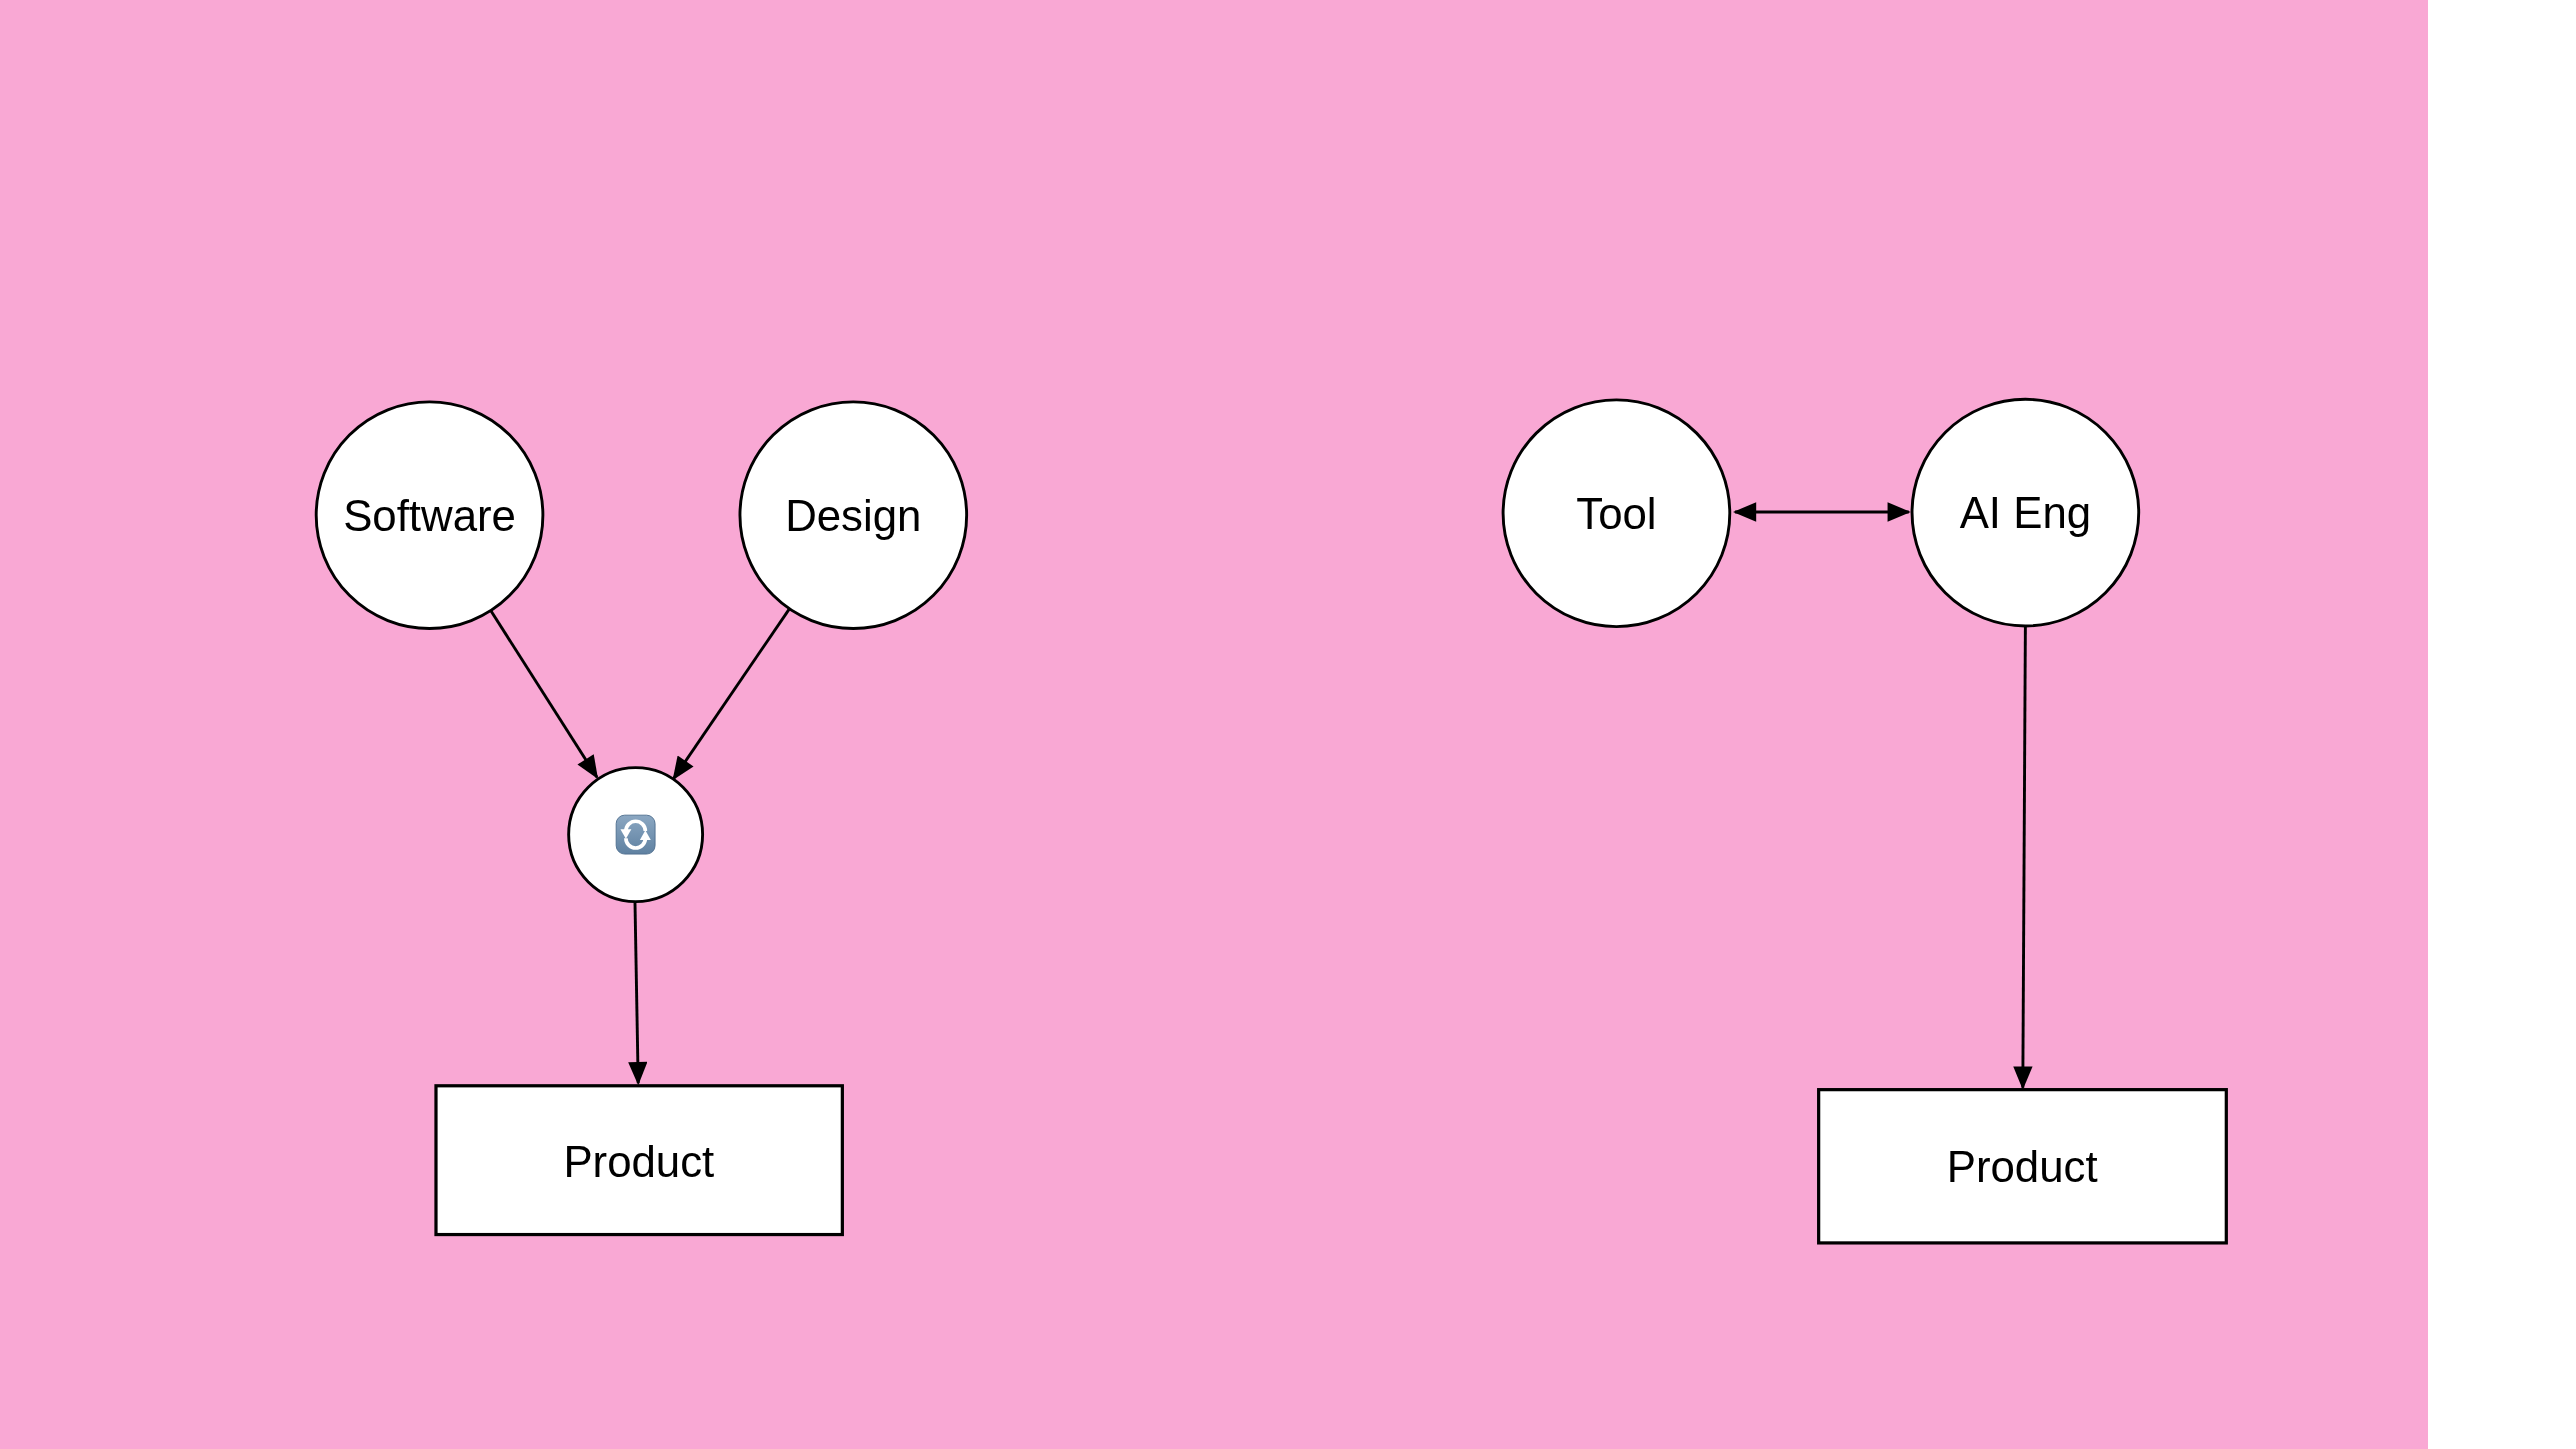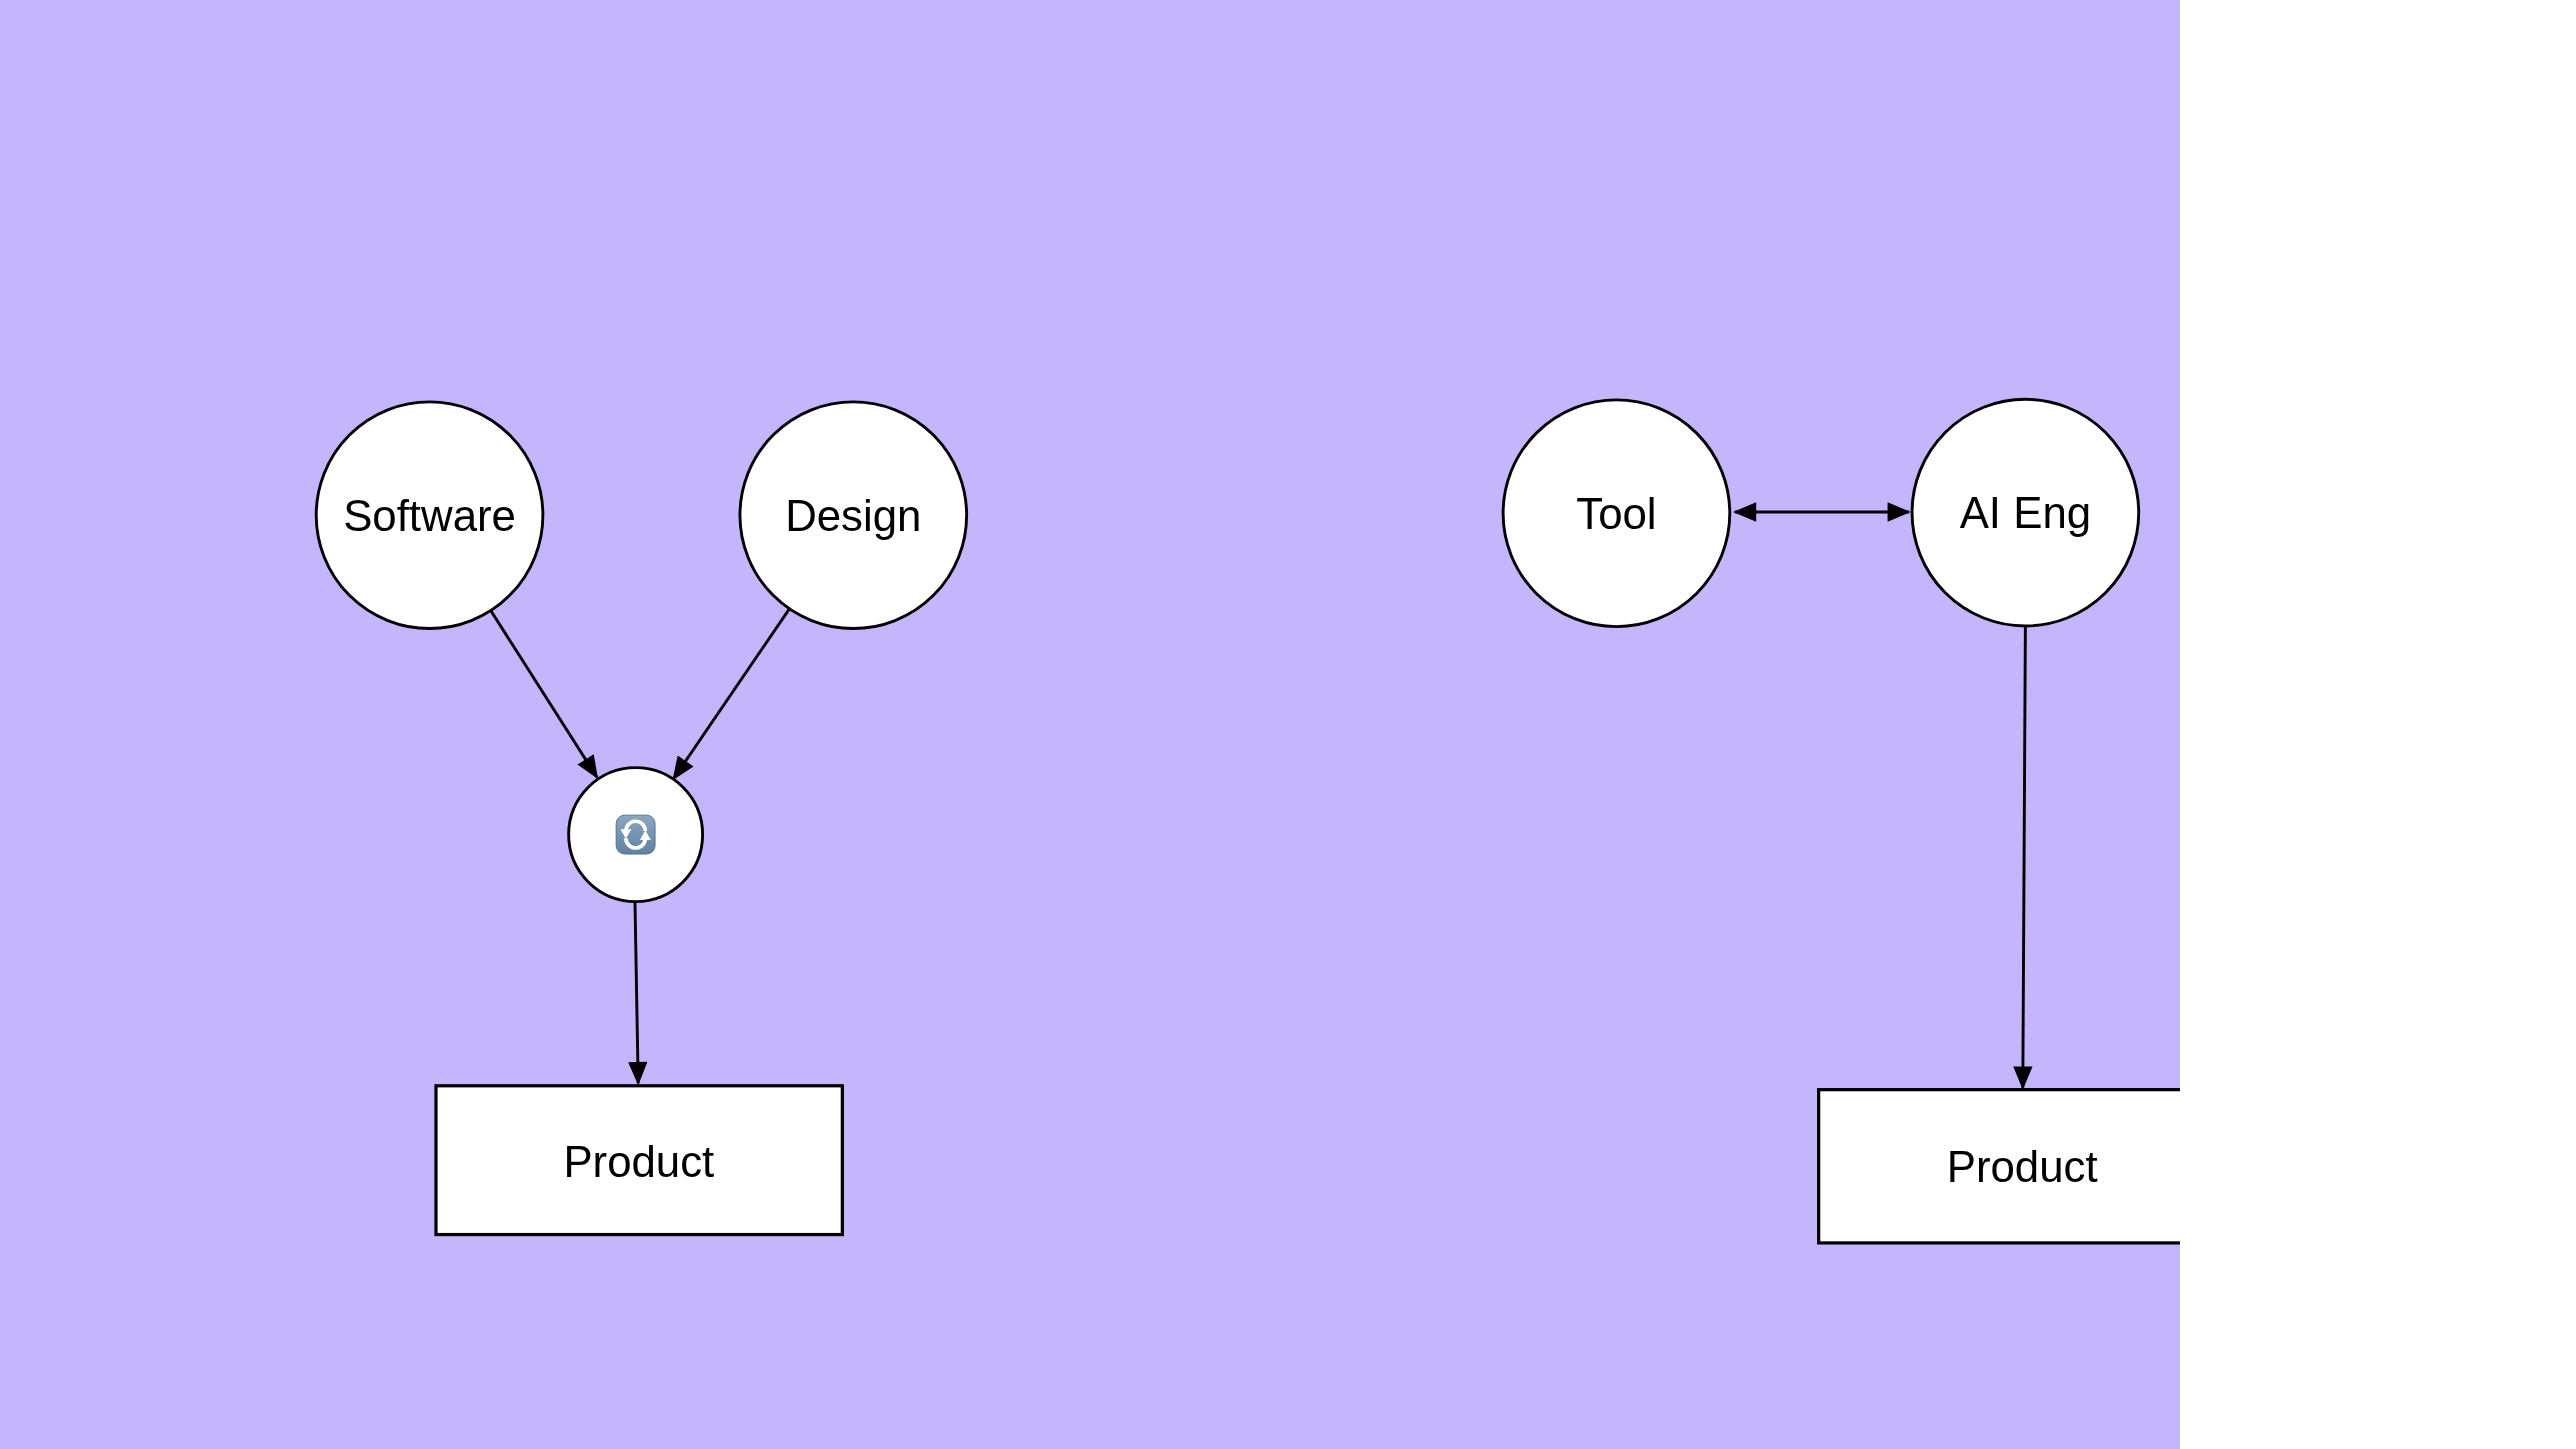--- a/index.html
+++ b/index.html
@@ -2,23 +2,23 @@
 <html style="font-size:10.3px"><head>
 <meta charset="utf-8">
 <style>
   html, body {
     margin: 0;
     padding: 0;
     background: #ffffff;
   }
   .canvas {
     position: relative;
-    width: 2180px;
+    width: 2428px;
     height: 1449px;
-    background: #c4b5fd;
+    background: #f9a8d4;
     overflow: hidden;
     font-family: "Liberation Sans", "DejaVu Sans", sans-serif;
     text-align: center;
   }
   svg { display: block; }
   .node-shape { fill: #ffffff; stroke: #000000; stroke-width: 4.5; }
   .box-shape  { fill: #ffffff; stroke: #000000; stroke-width: 5;   }
   .edge       { stroke: #000000; stroke-width: 4.5; fill: none;    }
   .node-label {
     fill: #000000;

